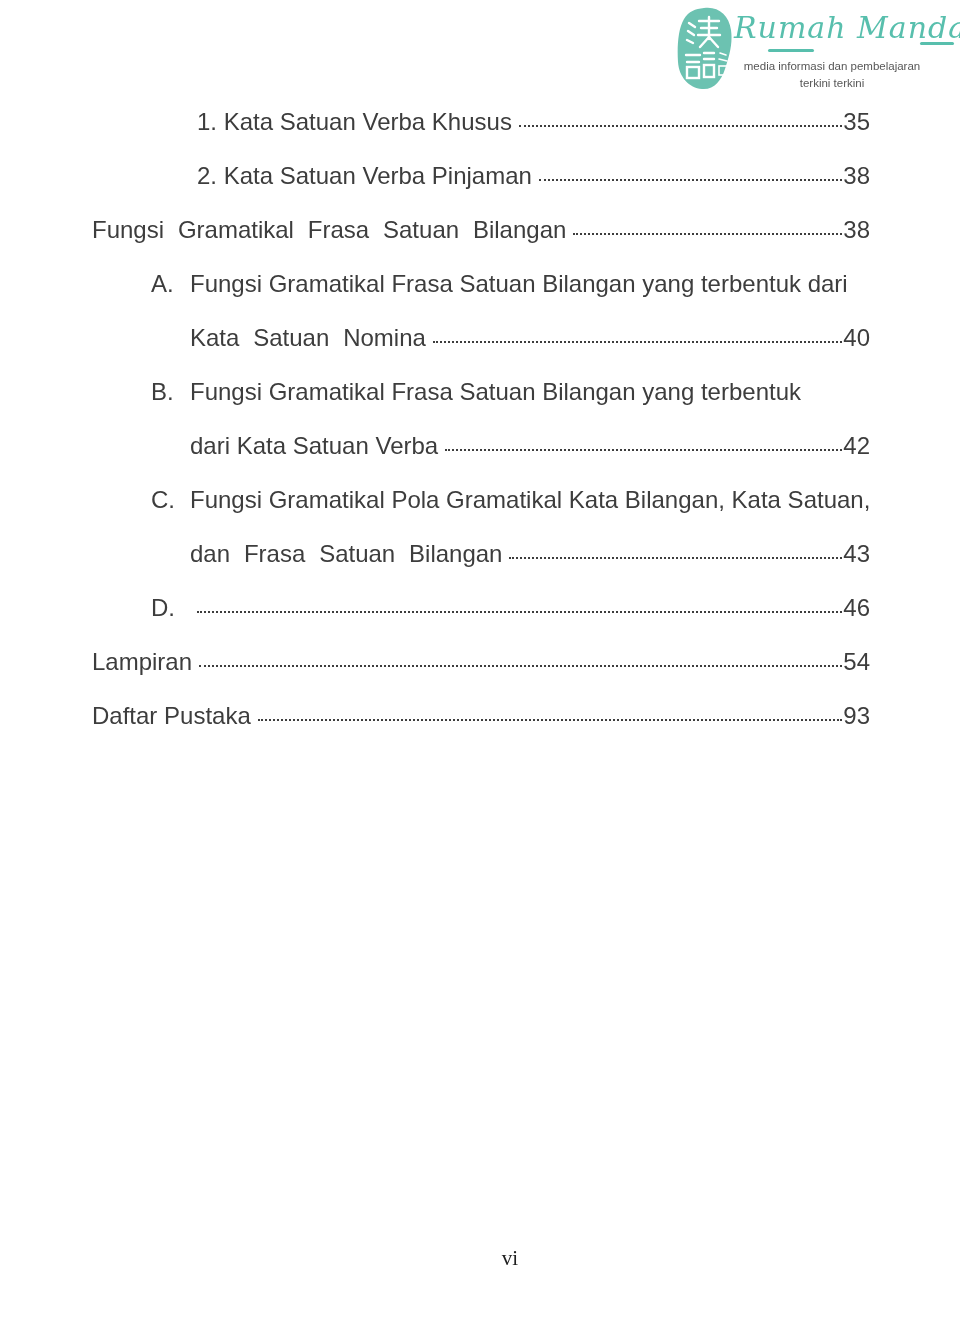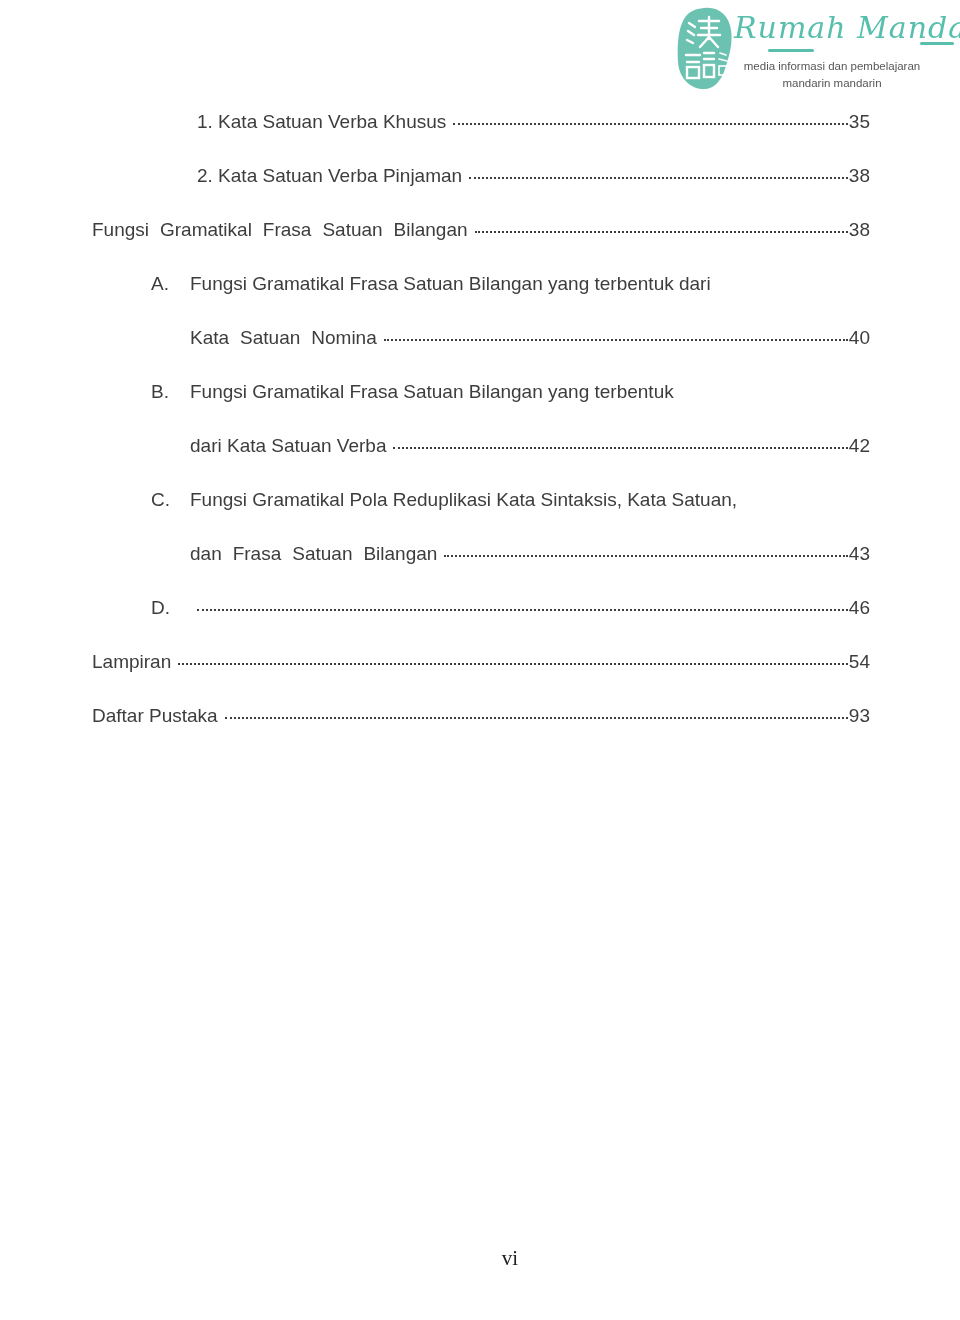--- a/index.html
+++ b/index.html
@@ -54,21 +54,21 @@
   
   .toc {
     position: absolute; left: 92px; top: 95px;
     width: 778px;
   }
   .toc-row {
     display: flex;
     align-items: baseline;
     height: 54px;
     line-height: 54px;
-    font-size: 19px;
+    font-size: 24px;
     white-space: nowrap;
   }
   .toc-row.num    { padding-left: 105px; }
   .toc-row.letter { padding-left: 59px; }
   .toc-row.cont   { padding-left: 98px; }
   .toc-row .marker { flex: none; width: 39px; }
   .toc-row .entry-text { flex: none; }
   .toc-row.wide .entry-text { word-spacing: 0.30em; }
   .toc-row .leader {
     flex: 1;
@@ -122,21 +122,21 @@
       <line x1="44" y1="46" x2="50" y2="48"></line>
       <line x1="43" y1="52" x2="51" y2="54"></line>
       <rect x="43" y="59" width="9" height="9"></rect>
     </g>
   </svg>
   <div class="brand-script">Rumah Mandarin</div>
   <div class="brand-underline"></div>
   <div class="brand-tail"></div>
   <div class="tagline">
     <div>media informasi dan pembelajaran</div>
-    <div>mandarin mandarin</div>
+    <div>terkini terkini</div>
   </div>
 </div>
 
 <div class="toc">
     <div class="toc-row num">
 
     <span class="entry-text">1. Kata Satuan Verba Khusus</span>
     <span class="leader"></span>
     <span class="pagenum">35</span>
   </div>
@@ -169,21 +169,21 @@
 
   </div>
     <div class="toc-row cont">
 
     <span class="entry-text">dari Kata Satuan Verba</span>
     <span class="leader"></span>
     <span class="pagenum">42</span>
   </div>
     <div class="toc-row letter nopage">
     <span class="marker">C.</span>
-    <span class="entry-text">Fungsi Gramatikal Pola Reduplikasi Kata Sintaksis, Kata Satuan,</span>
+    <span class="entry-text">Fungsi Gramatikal Pola Gramatikal Kata Bilangan, Kata Satuan,</span>
 
   </div>
     <div class="toc-row cont wide">
 
     <span class="entry-text">dan Frasa Satuan Bilangan</span>
     <span class="leader"></span>
     <span class="pagenum">43</span>
   </div>
     <div class="toc-row letter wide">
     <span class="marker">D.</span>

